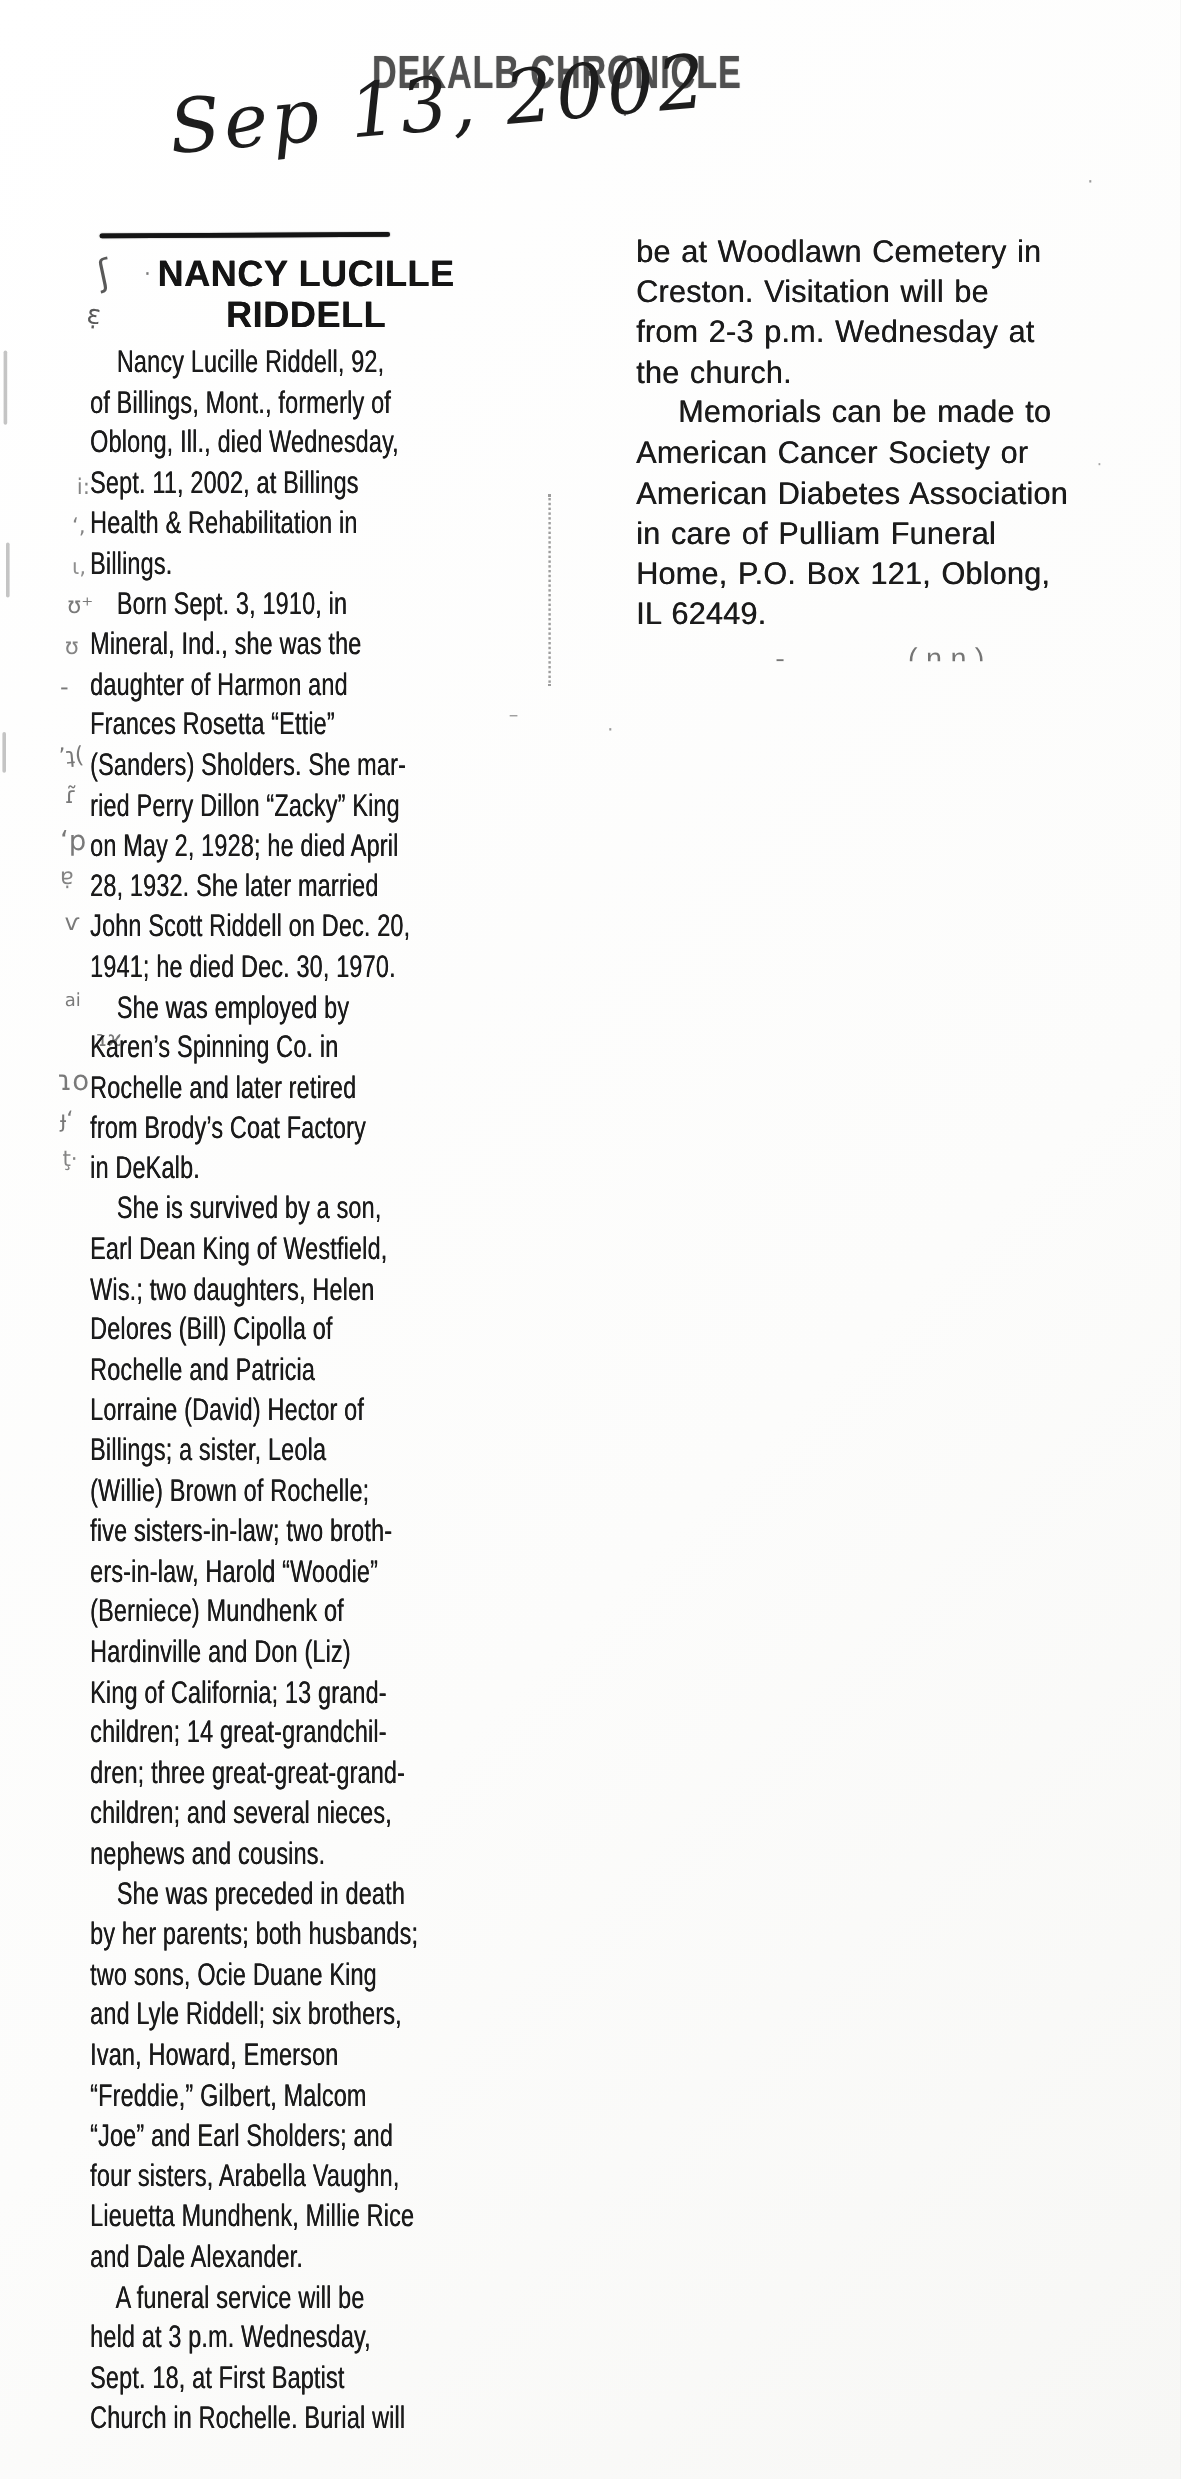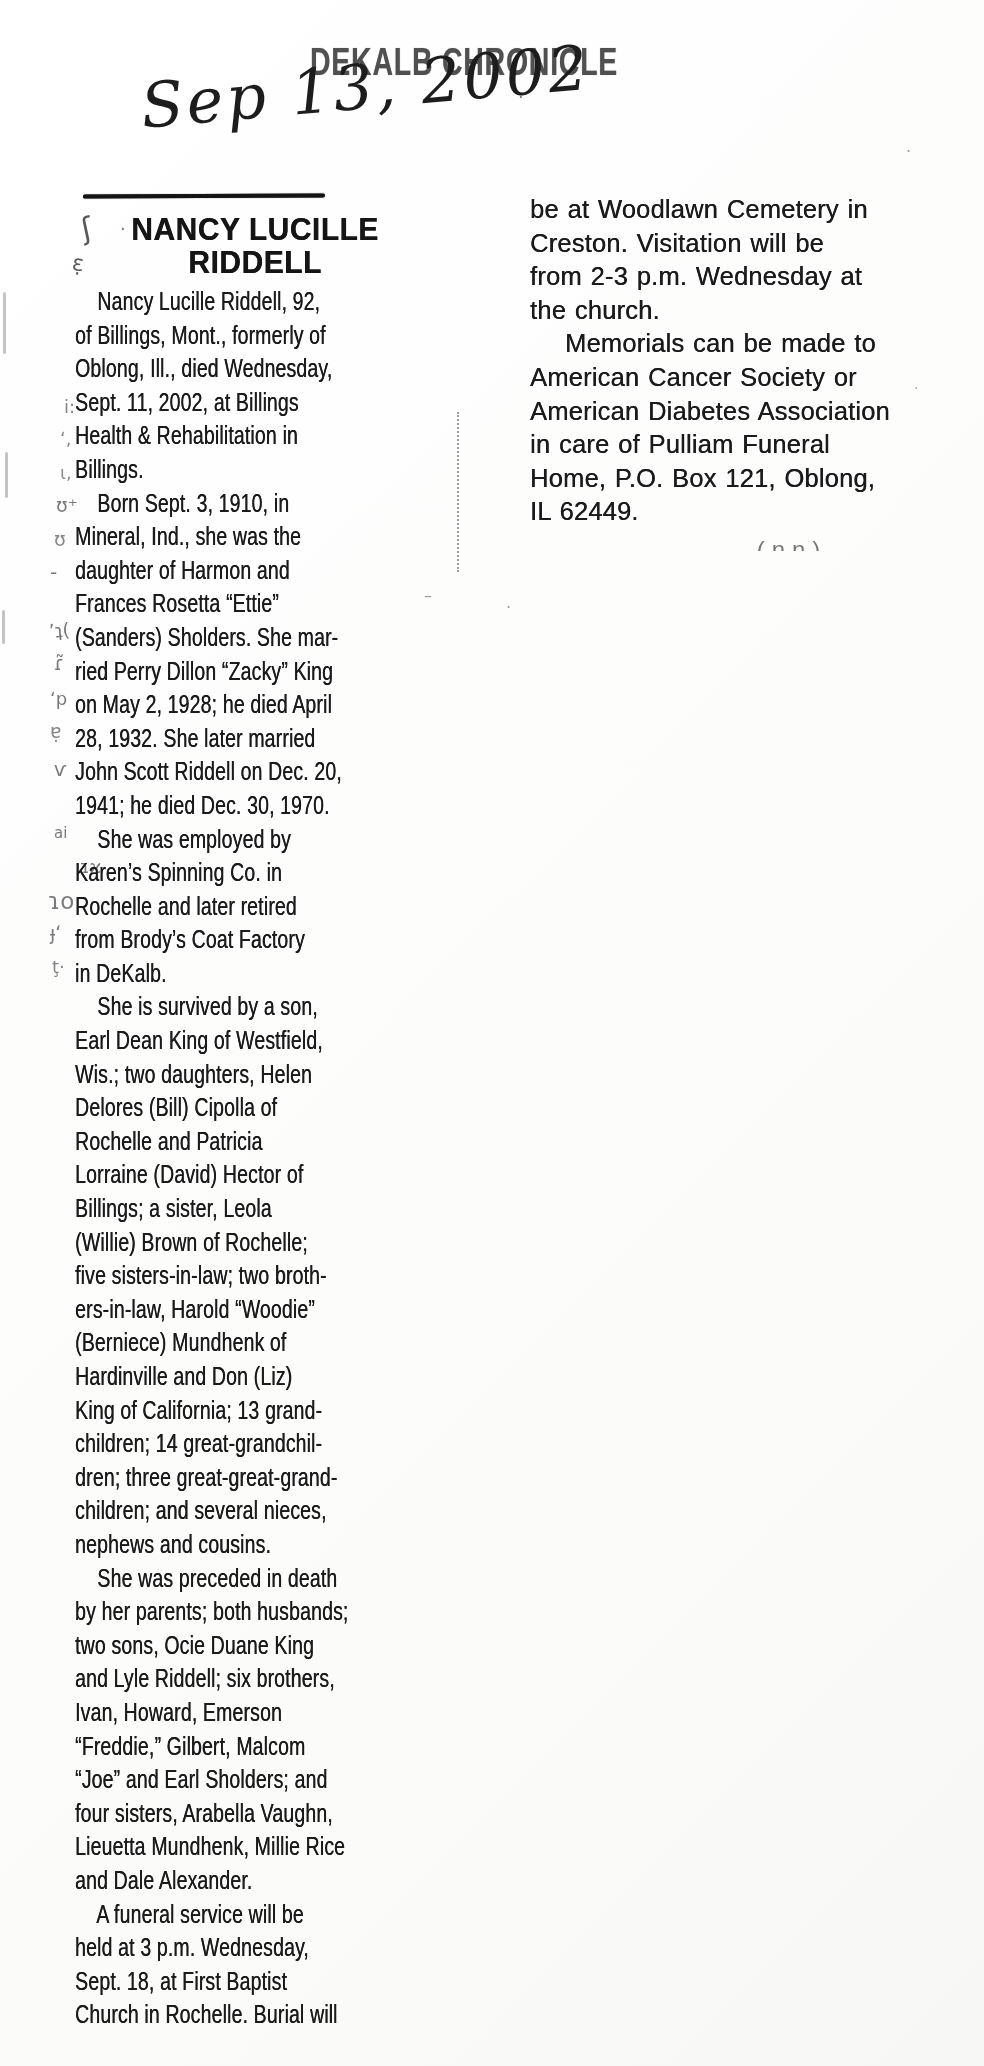--- a/index.html
+++ b/index.html
@@ -167,21 +167,21 @@
       <span class="mark" style="left: 74px; top: 250px; font-size: 22px; opacity: 0.75; transform: rotate(8deg);">ɛ̣</span>
       <span class="mark" style="left: 120px; top: 218px; font-size: 18px; opacity: 0.6; transform: rotate(0deg);">·</span>
       <span class="mark" style="left: 64px; top: 396px; font-size: 18px; opacity: 0.55; transform: rotate(0deg);">i:</span>
       <span class="mark" style="left: 60px; top: 428px; font-size: 18px; opacity: 0.55; transform: rotate(0deg);">ʻ,</span>
       <span class="mark" style="left: 60px; top: 462px; font-size: 18px; opacity: 0.5; transform: rotate(0deg);">ɩ,</span>
       <span class="mark" style="left: 56px; top: 494px; font-size: 19px; opacity: 0.6; transform: rotate(0deg);">ʊ⁺</span>
       <span class="mark" style="left: 54px; top: 528px; font-size: 19px; opacity: 0.55; transform: rotate(0deg);">ʊ</span>
       <span class="mark" style="left: 50px; top: 560px; font-size: 20px; opacity: 0.6; transform: rotate(0deg);">-</span>
       <span class="mark" style="left: 48px; top: 620px; font-size: 19px; opacity: 0.6; transform: rotate(-5deg);">ʼʇ(</span>
       <span class="mark" style="left: 54px; top: 652px; font-size: 19px; opacity: 0.6; transform: rotate(0deg);">ɾ̃</span>
-      <span class="mark" style="left: 50px; top: 688px; font-size: 18px; opacity: 0.6; transform: rotate(0deg);">ʻp</span>
+      <span class="mark" style="left: 50px; top: 688px; font-size: 23px; opacity: 0.6; transform: rotate(0deg);">ʻp</span>
       <span class="mark" style="left: 50px; top: 720px; font-size: 19px; opacity: 0.55; transform: rotate(0deg);">ɐ̣</span>
       <span class="mark" style="left: 54px; top: 758px; font-size: 19px; opacity: 0.6; transform: rotate(0deg);">ѵ</span>
       <span class="mark" style="left: 54px; top: 824px; font-size: 15px; opacity: 0.6; transform: rotate(0deg);">ai</span>
       <span class="mark" style="left: 48px; top: 856px; font-size: 18px; opacity: 0.6; transform: rotate(0deg); margin-left: 32px;">ɿϰ</span>
       <span class="mark" style="left: 48px; top: 888px; font-size: 23px; opacity: 0.6; transform: rotate(0deg);">ɿo</span>
       <span class="mark" style="left: 50px; top: 922px; font-size: 19px; opacity: 0.6; transform: rotate(0deg);">ɟʻ</span>
       <span class="mark" style="left: 52px; top: 956px; font-size: 18px; opacity: 0.55; transform: rotate(0deg);">ţ·</span>
       <span class="mark" style="left: 424px; top: 586px; font-size: 16px; opacity: 0.45; transform: rotate(0deg);">–</span>
       <span class="mark" style="left: 506px; top: 598px; font-size: 16px; opacity: 0.45; transform: rotate(0deg);">·</span>
       <span class="mark" style="left: 518px; top: 86px; font-size: 18px; opacity: 0.6; transform: rotate(0deg);">·</span>

